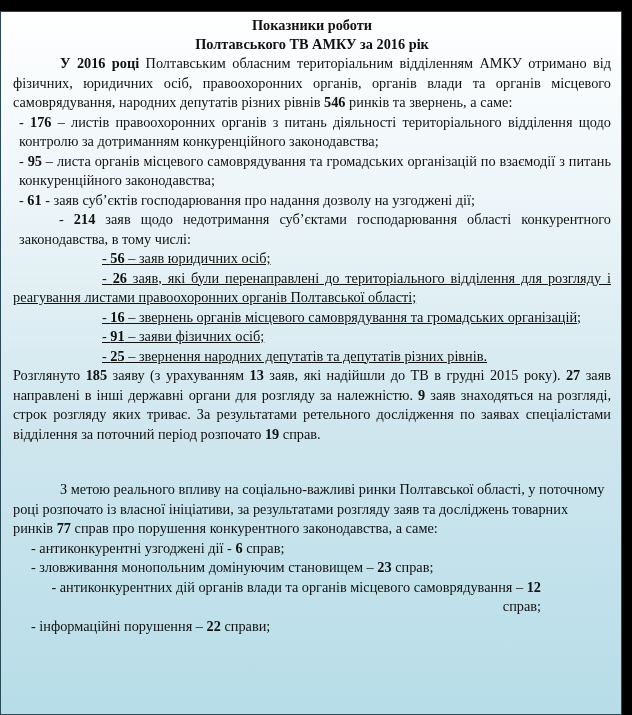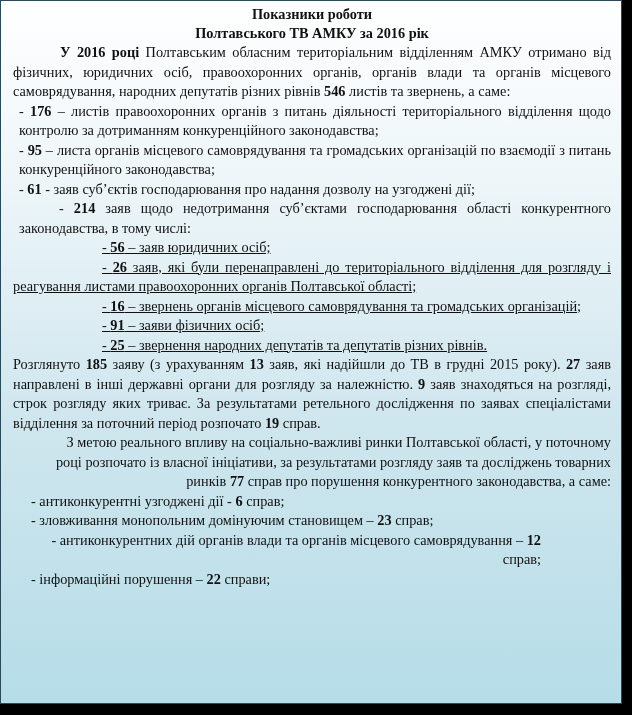--- a/index.html
+++ b/index.html
@@ -1,18 +1,18 @@
 <!DOCTYPE html>
 <html><head>
   <meta charset="utf-8">
   <style>
     html, body { margin: 0; padding: 0; background: #000; }
     body { width: 632px; height: 715px; overflow: hidden; position: relative; }
     .box {
-      position: absolute; left: 0; top: 0;
+      position: absolute; left: 0; top: 11px;
       width: 622px; height: 704px;
       border: 1px solid #2a4a5a;
       background: linear-gradient(to bottom, #ffffff 0%, #eef6f9 25%, #cfe6ee 60%, #b6dde8 100%);
       box-sizing: border-box;
       padding: 4px 10px 0 12px;
       font-family: "Liberation Serif", "DejaVu Serif", serif;
       font-size: 14.3px;
       line-height: 19.5px;
       color: #111;
     }
@@ -28,35 +28,35 @@
 </head>
 <body>
 
 <div class="box">
 
   <div class="title">
     <div>Показники роботи</div>
     <div>Полтавського ТВ АМКУ за  2016 рік</div>
   </div>
 
-  <p class="p indent-first"><b>У 2016 році</b><span> Полтавським обласним територіальним відділенням АМКУ отримано від фізичних, юридичних осіб, правоохоронних органів, органів влади та органів місцевого самоврядування, народних депутатів різних рівнів </span><b>546</b><span> листів та звернень, а саме:</span></p>
+  <p class="p indent-first"><b>У 2016 році</b><span> Полтавським обласним територіальним відділенням АМКУ отримано від фізичних, юридичних осіб, правоохоронних органів, органів влади та органів місцевого самоврядування, народних депутатів різних рівнів </span><b>546</b><span> ринків та звернень, а саме:</span></p>
 
   <div class="li1"><span>- </span><b>176</b><span> – листів правоохоронних органів з питань діяльності територіального відділення щодо контролю за дотриманням конкуренційного законодавства;</span></div>
   <div class="li1"><span>- </span><b>95</b><span> – листа органів місцевого самоврядування та громадських організацій по взаємодії з питань конкуренційного законодавства;</span></div>
   <div class="li1"><span>- </span><b>61</b><span> - заяв суб’єктів господарювання про надання дозволу на узгоджені дії;</span></div>
   <div class="li1 li-214" style="padding-left:6px;"><span>- </span><b>214</b><span>  заяв щодо недотримання суб’єктами господарювання області конкурентного законодавства,  в тому числі:</span></div>
 
   <div class="li-deep"><span>- </span><b>56</b><span> – заяв юридичних осіб;</span></div>
   <div class="li-deep"><span>- </span><b>26</b><span> заяв, які були перенаправлені до територіального відділення для розгляду і реагування листами  правоохоронних органів Полтавської області;</span></div>
   <div class="li-deep"><span>- </span><b>16</b><span> – звернень органів місцевого самоврядування та громадських організацій;</span></div>
   <div class="li-deep"><span>- </span><b>91</b><span> – заяви фізичних осіб;</span></div>
   <div class="li-deep"><span>- </span><b>25</b><span> – звернення народних депутатів та депутатів різних рівнів.</span></div>
 
   <p class="p"><span>Розглянуто </span><b>185</b><span> заяву (з урахуванням </span><b>13</b><span> заяв, які надійшли до ТВ в грудні 2015 року). </span><b>27</b><span> заяв направлені в інші державні органи для розгляду за належністю. </span><b>9</b><span> заяв знаходяться на розгляді, строк розгляду яких триває. За результатами ретельного дослідження по заявах спеціалістами відділення за поточний період розпочато </span><b>19</b><span> справ.</span></p>
 
-  <p class="p" style="text-indent:47px; text-align:right;"><span>З метою реального впливу на соціально-важливі ринки Полтавської області, у поточному році розпочато із власної ініціативи, за результатами розгляду заяв та досліджень товарних ринків </span><b>77</b><span> справ про порушення конкурентного законодавства, а саме:</span></p>
+  <p class="p" style="text-indent:47px; text-align:left;margin-top:36px;"><span>З метою реального впливу на соціально-важливі ринки Полтавської області, у поточному році розпочато із власної ініціативи, за результатами розгляду заяв та досліджень товарних ринків </span><b>77</b><span> справ про порушення конкурентного законодавства, а саме:</span></p>
 
   <div class="li3"><span>- антиконкурентні узгоджені дії  - </span><b>6</b><span> справ;</span></div>
   <div class="li3"><span>- зловживання монопольним домінуючим становищем – </span><b>23</b><span> справ;</span></div>
   <div class="li3" style="padding-right:70px;text-align:right;"><span>- антиконкурентних дій органів влади та органів місцевого самоврядування – </span><b>12</b><span> справ;</span></div>
   <div class="li3"><span>- інформаційні порушення – </span><b>22</b><span> справи;</span></div>
 
 </div>
 
 </body></html>

